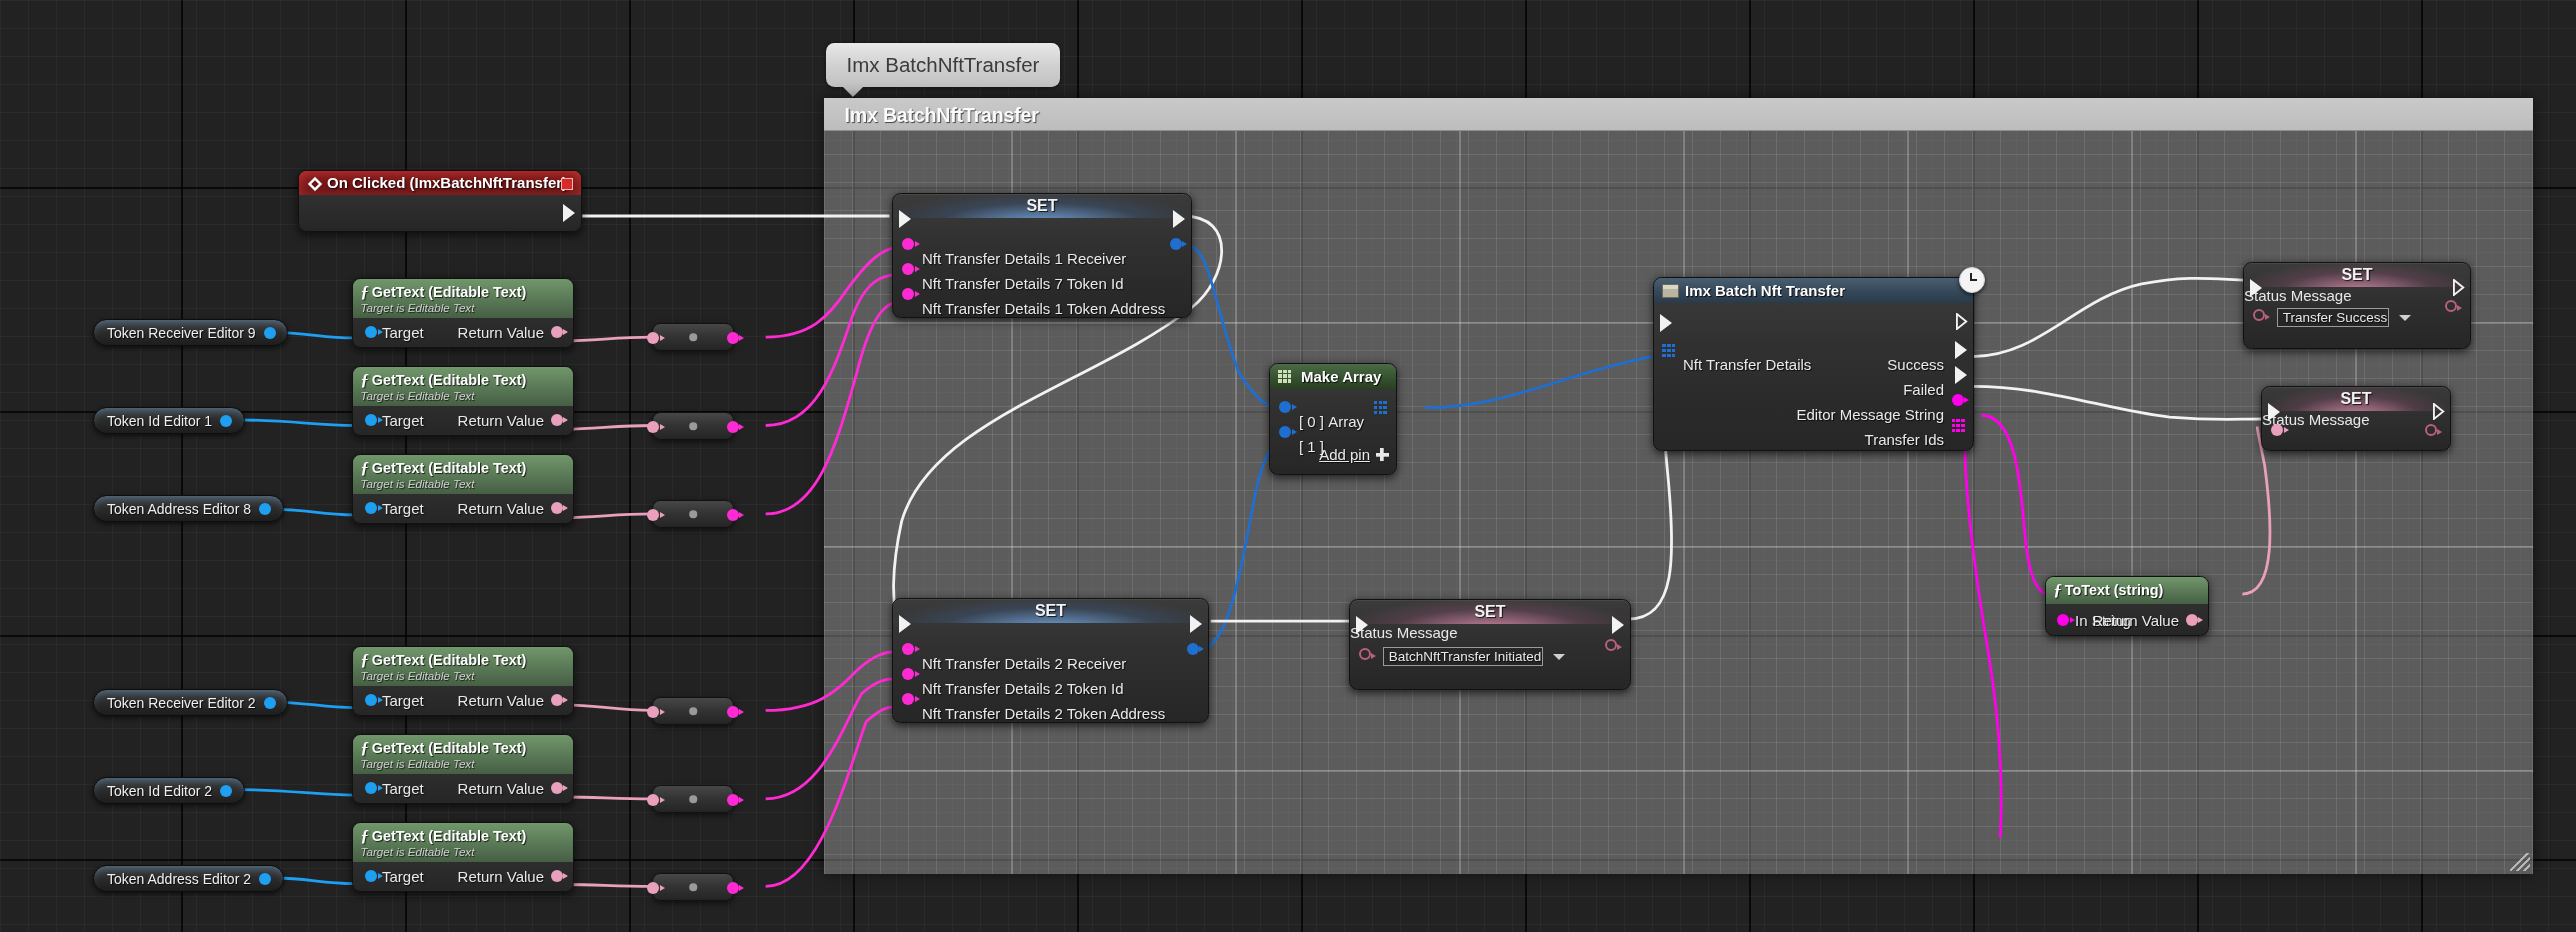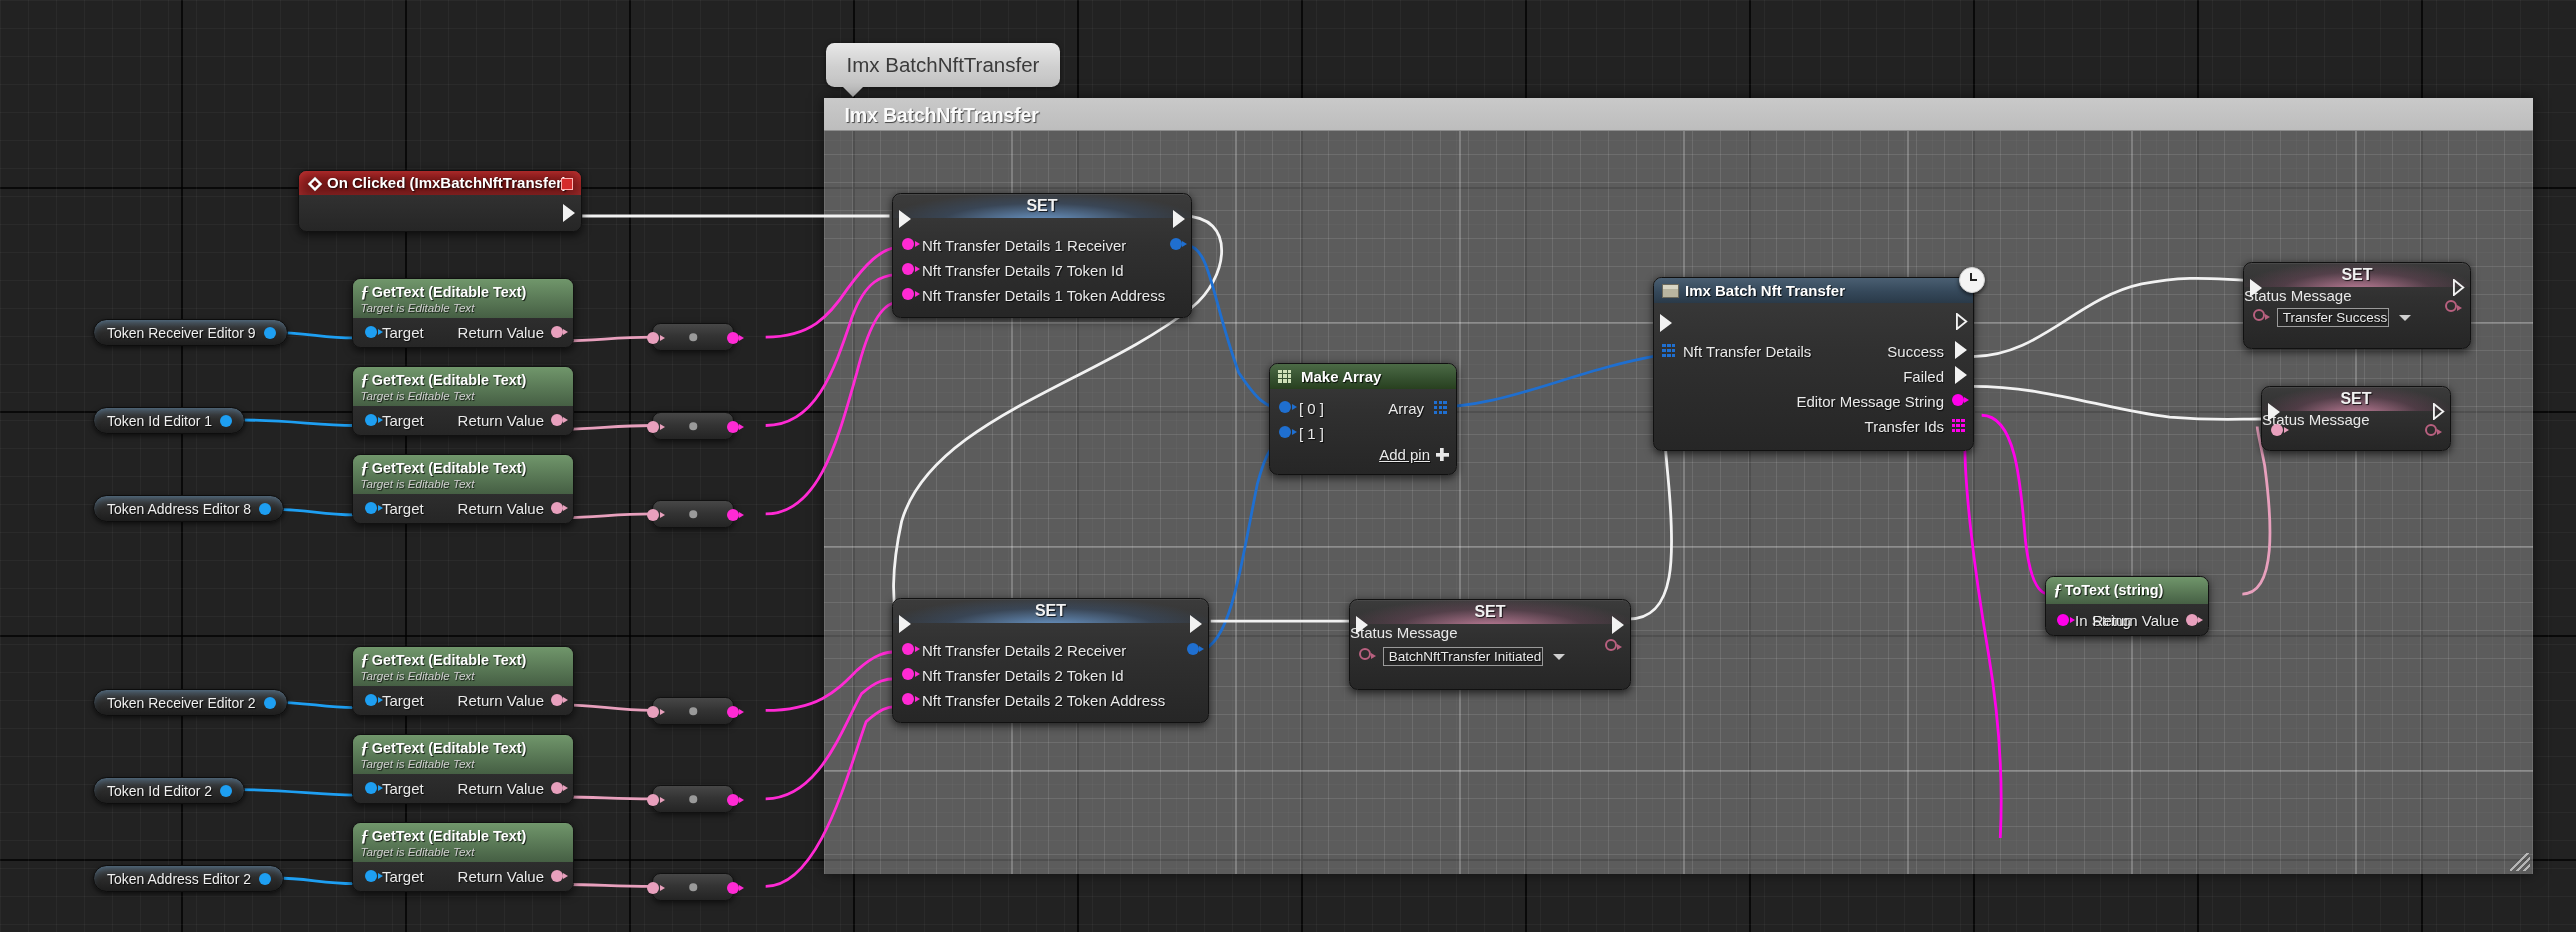--- a/index.html
+++ b/index.html
@@ -98,21 +98,21 @@
   }
   .set-node .hdr .lbl {
     position: absolute; width: 100%; top: 2.8px; text-align: center;
     font-size: 16px; font-weight: bold; color: #f2f2f2;
     text-shadow: 0.9px 0.9px 0.9px rgba(0,0,0,.8);
   }
   .row { position: relative; height: 25px; }
   .row .nm {
     position: absolute; font-size: 15px; color: #eaeaea;
     text-shadow: 0.9px 0.9px 0.9px rgba(0,0,0,.75);
-    white-space: nowrap; top: 4px;
+    white-space: nowrap; top: 17px;
   }
   .row .nm.l { left: 29px; }
   .row .nm.r { right: 29px; }
 
   
   .pin { position: absolute; }
   .pin.circ {
     width: 12px; height: 12px; border-radius: 50%;
   }
   .pin.circ.hollow { background: transparent; border: 2.8px solid #b8607f; width:12px;height:12px; }
@@ -495,21 +495,21 @@
         <span class="pin circ fill" style="left:9.3px; top:5.6px; background:#ff2ad4; color:#ff2ad4;"></span>
         <span class="nm l">Nft Transfer Details 2 Token Id</span>
       </div>
       <div class="row">
         <span class="pin circ fill" style="left:9.3px; top:5.6px; background:#ff2ad4; color:#ff2ad4;"></span>
         <span class="nm l">Nft Transfer Details 2 Token Address</span>
       </div>
     </div>
   </div>
 
-  <div class="node call-node makearray" style="left:1269px; top:363px; width:188px;">
+  <div class="node call-node makearray" style="left:1269px; top:363px; width:128px;">
     <div class="hdr">
       <span class="pin grid" style="position:absolute;left:8.4px;top:5.6px;color:#cfe0b8;">
         <i></i>
           <i></i>
           <i></i>
           <i></i>
           <i></i>
           <i></i>
           <i></i>
           <i></i>

